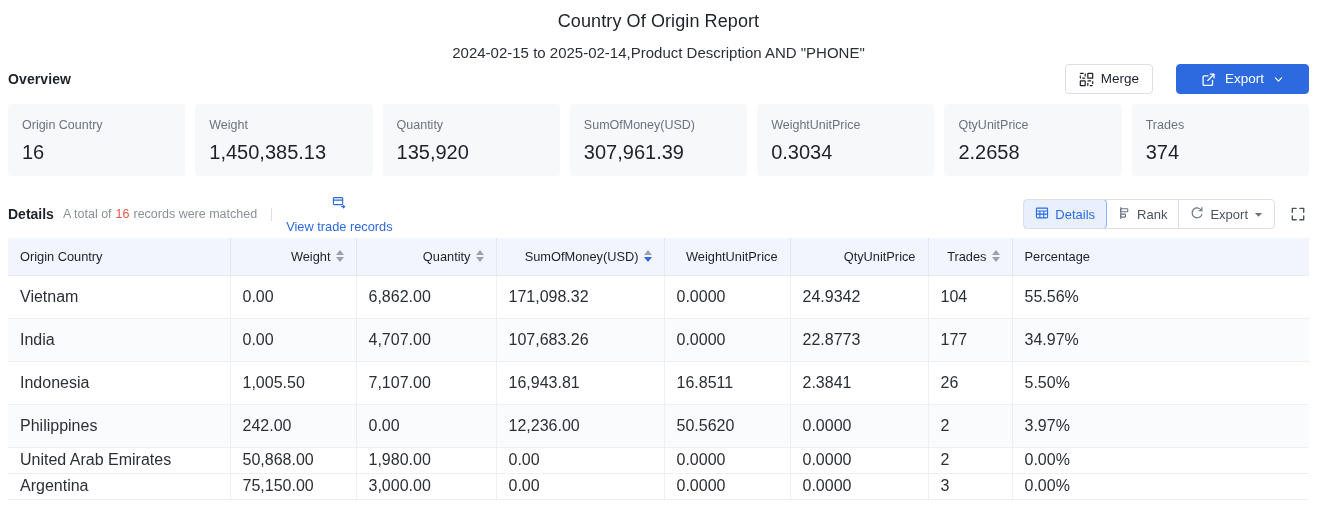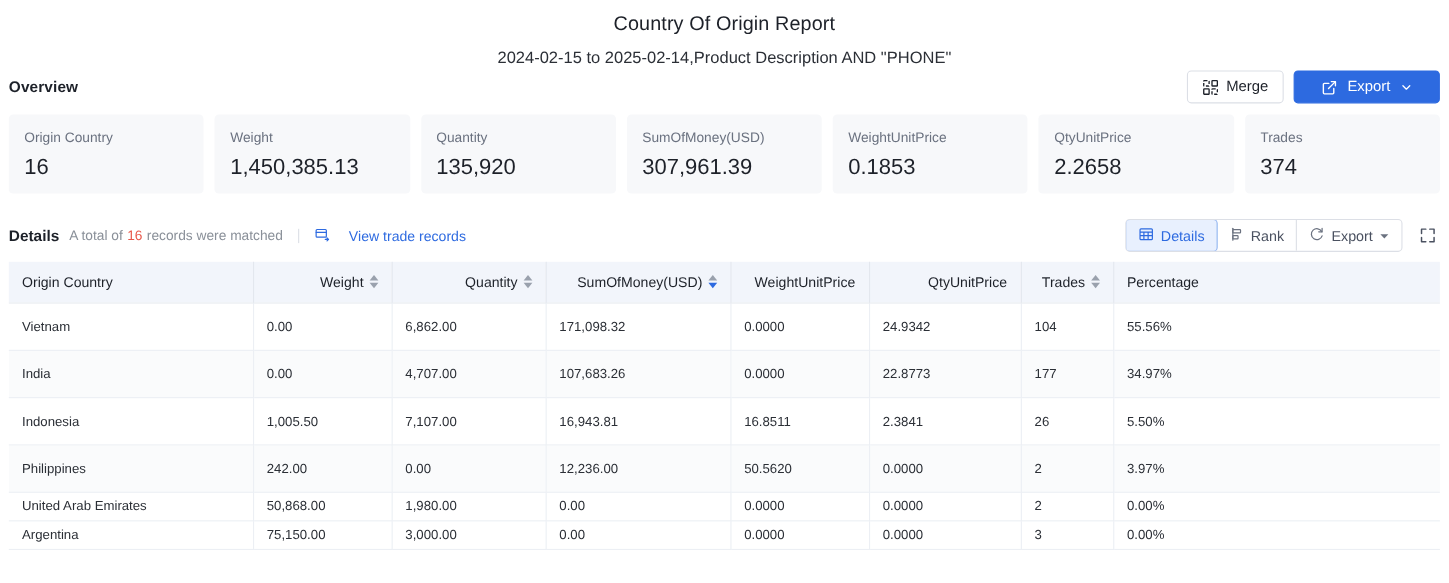--- a/index.html
+++ b/index.html
@@ -38,21 +38,21 @@
     align-items: center;
     justify-content: space-between;
     height: 30px;
   }
   .section-title {
     font-size: 14px;
     font-weight: 700;
     color: #1d2129;
     letter-spacing: .1px;
   }
-  .section-actions { display: flex; align-items: center; gap: 9px; }
+  .section-actions { display: flex; align-items: center; gap: 23px; }
 
   .btn {
     display: inline-flex;
     align-items: center;
     gap: 7px;
     height: 30px;
     padding: 0 13px;
     border-radius: 4px;
     font-size: 13.5px;
     line-height: 1;
@@ -132,24 +132,25 @@
   .vdiv {
     display: inline-block;
     width: 1px;
     height: 13px;
     background: #dcdfe6;
     margin: 0 14px;
   }
   .link-records {
     display: inline-flex;
     align-items: center;
-    gap: 17px;
+    gap: 7px;
     color: #2d6ae0;
     font-size: 12.8px;
     cursor: pointer;
+    flex-direction: column;
   }
 
   .seg-group {
     display: inline-flex;
     border: 1px solid #dcdfe6;
     border-radius: 4px;
     overflow: hidden;
     height: 30px;
     background: #fff;
   }
@@ -215,21 +216,21 @@
     display: block;
     width: 0; height: 0;
     border-left: 4px solid transparent;
     border-right: 4px solid transparent;
   }
   .sorter i.up { border-bottom: 5px solid #9aa1ad; }
   .sorter i.down { border-top: 5px solid #9aa1ad; }
   .sorter.desc i.down { border-top-color: #2d6ae0; }
 
   table.data tbody td {
-    font-size: 12px;
+    font-size: 16px;
     color: #2b2f36;
     padding: 0 12px;
     border-right: 1px solid #eceff4;
     border-bottom: 1px solid #eceff4;
     vertical-align: middle;
     white-space: nowrap;
     overflow: hidden;
     text-overflow: ellipsis;
   }
   table.data tbody td:last-child { border-right: 0; }
@@ -293,21 +294,21 @@
     <div class="card">
       <div class="card-label">Quantity</div>
       <div class="card-value">135,920</div>
     </div>
     <div class="card">
       <div class="card-label">SumOfMoney(USD)</div>
       <div class="card-value">307,961.39</div>
     </div>
     <div class="card">
       <div class="card-label">WeightUnitPrice</div>
-      <div class="card-value">0.1853</div>
+      <div class="card-value">0.3034</div>
     </div>
     <div class="card">
       <div class="card-label">QtyUnitPrice</div>
       <div class="card-value">2.2658</div>
     </div>
     <div class="card">
       <div class="card-label">Trades</div>
       <div class="card-value">374</div>
     </div>
   </div>

